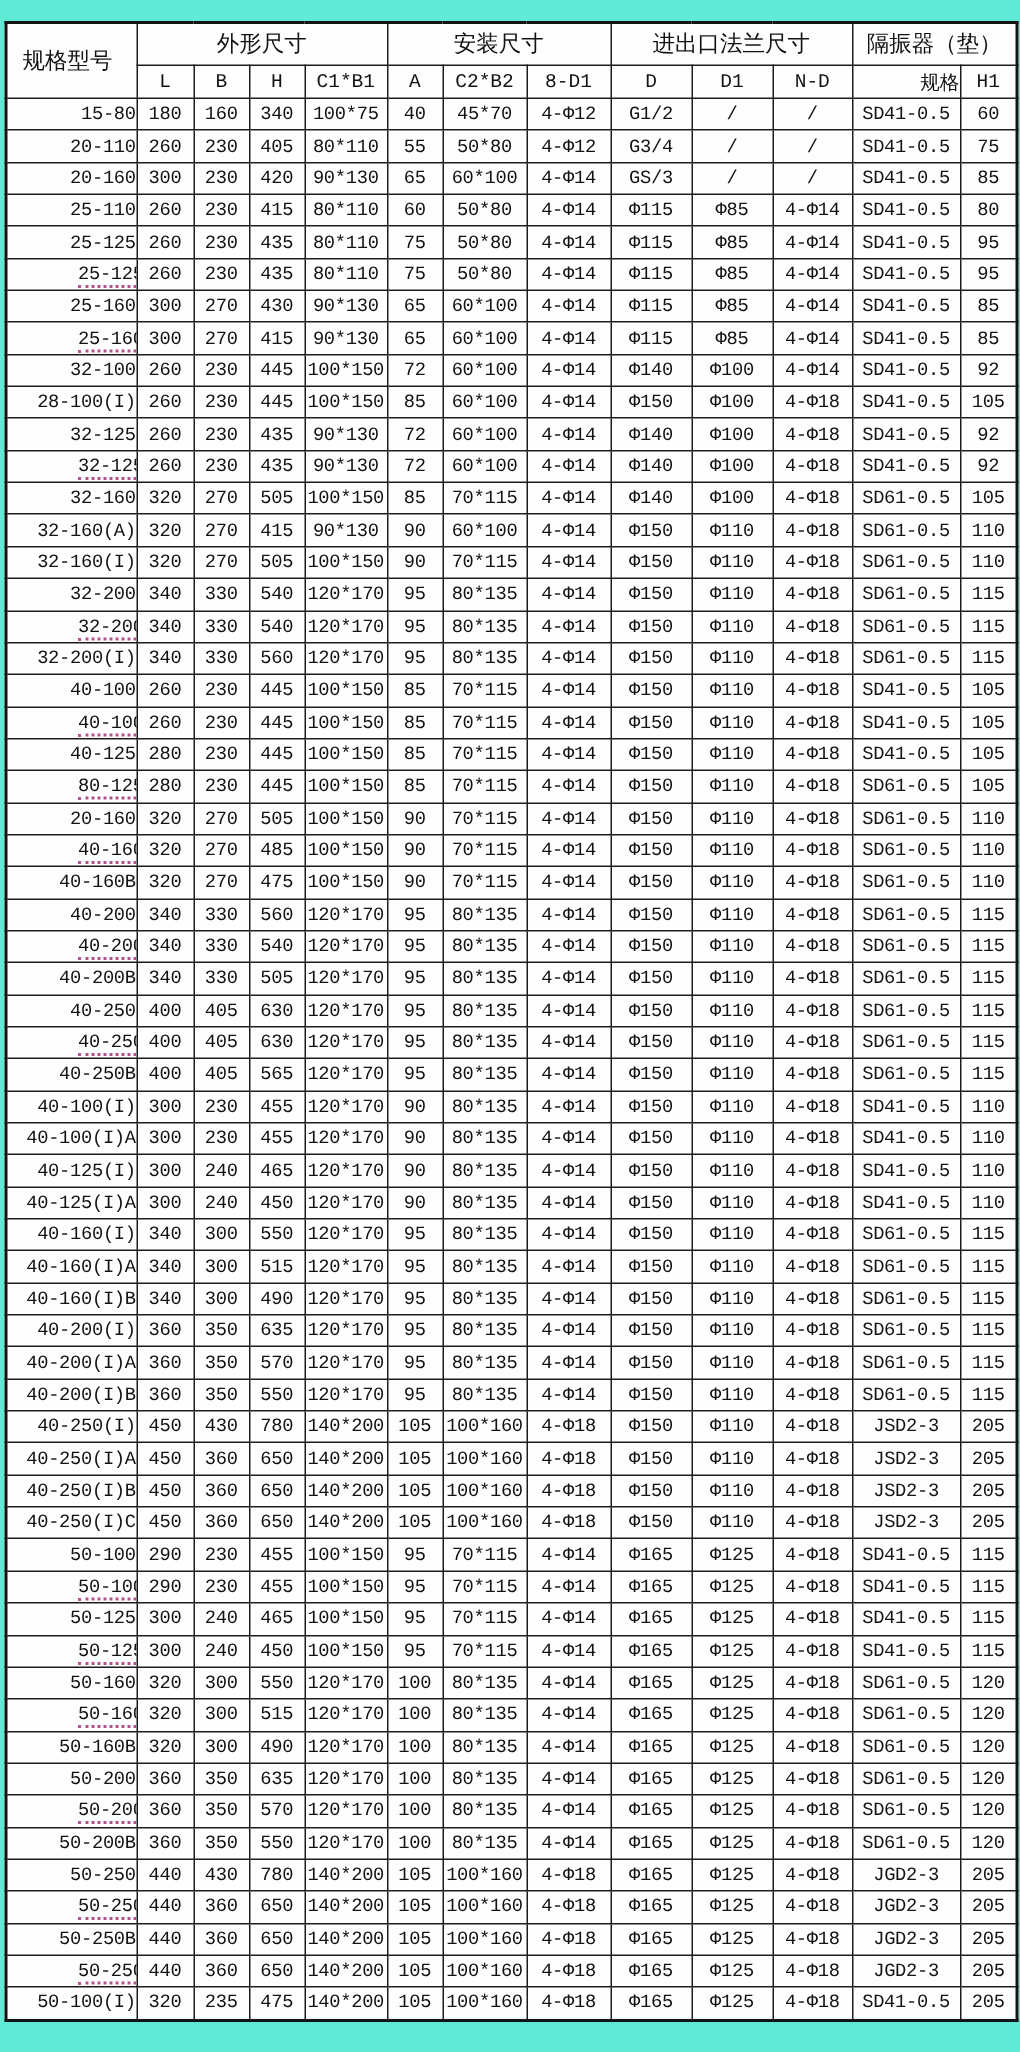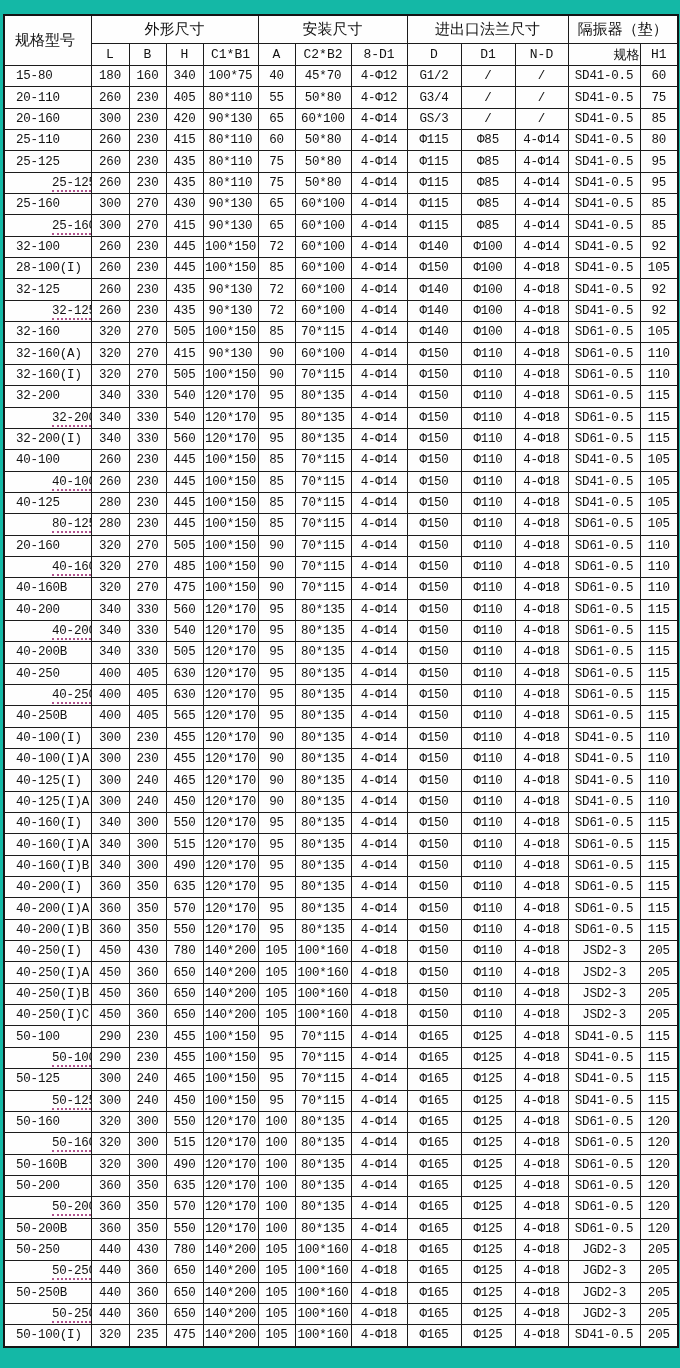--- a/index.html
+++ b/index.html
@@ -1,19 +1,19 @@
 <!DOCTYPE html>
 <html><head>
 <meta charset="utf-8">
 <style>
   html,body{margin:0;padding:0;background:#ffffff;}
   .page{
     position:relative;
     width:680px;height:1368px;
-    background:#14b8a6;
+    background:#5eead4;
     font-family:"Liberation Mono","DejaVu Sans Mono",monospace;
     color:#121212;
     overflow:hidden;
   }
   table.spec{
     position:absolute;left:3px;top:14px;
     width:674px;
     border-collapse:collapse;
     table-layout:fixed;
     background:#fefefe;
@@ -42,21 +42,21 @@
     font-size:15px;font-weight:400;
     text-align:left;padding-left:10px;
   }
   thead th.cjk{font-family:"Liberation Sans","DejaVu Sans",sans-serif;font-size:14px;text-align:right;}
   tbody td{
     height:20.35px;
     font-size:12.5px;
     letter-spacing:-0.2px;
   }
   tbody td.model{
-    text-align:left;
+    text-align:right;
     padding-left:11px;
   }
   .squiggle{border-bottom:2px dotted #b0548e;padding-bottom:0px;margin-left:36px;}
 </style>
 </head>
 <body>
 
 <div class="page">
   <table class="spec">
     <colgroup>

